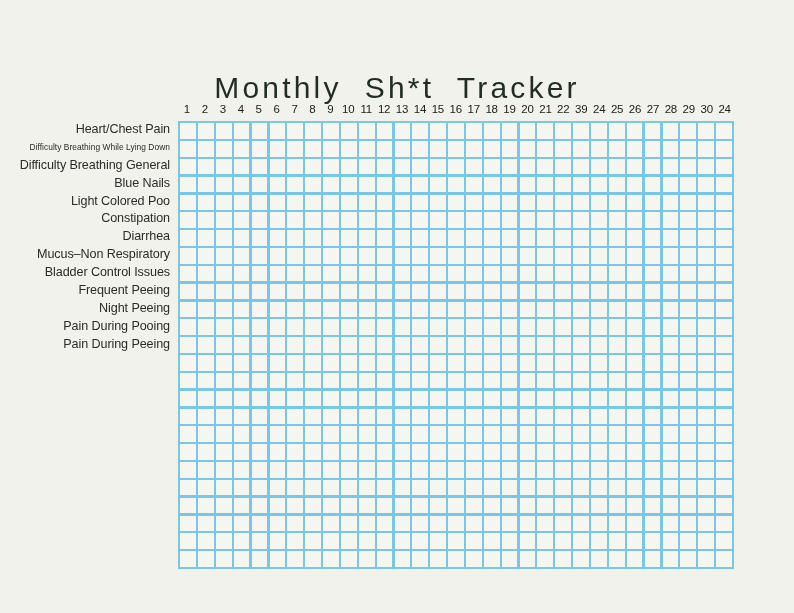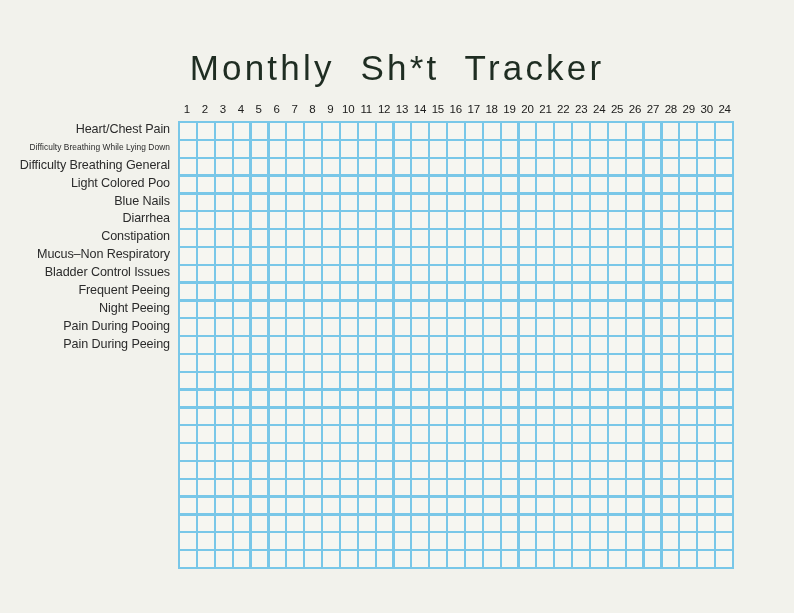--- a/index.html
+++ b/index.html
@@ -19,24 +19,24 @@
     position: absolute;
     inset: 0;
     background: #f2f2ec;
   }
 
   
   .title {
     position: absolute;
     left: 0;
     right: 0;
-    top: 48px;
+    top: 68px;
     text-align: center;
     font-family: "Liberation Sans", sans-serif;
-    font-size: 35px;
+    font-size: 30px;
     font-weight: 300;
     letter-spacing: 3.2px;
     color: #1f2d22;
     white-space: pre;
     line-height: 40px;
   }
 
   
   .col-headers {
     position: absolute;
@@ -122,39 +122,39 @@
       <div class="col-head">13</div>
       <div class="col-head">14</div>
       <div class="col-head">15</div>
       <div class="col-head">16</div>
       <div class="col-head">17</div>
       <div class="col-head">18</div>
       <div class="col-head">19</div>
       <div class="col-head">20</div>
       <div class="col-head">21</div>
       <div class="col-head">22</div>
-      <div class="col-head">23</div>
+      <div class="col-head">39</div>
       <div class="col-head">24</div>
       <div class="col-head">25</div>
       <div class="col-head">26</div>
       <div class="col-head">27</div>
       <div class="col-head">28</div>
       <div class="col-head">29</div>
       <div class="col-head">30</div>
       <div class="col-head">24</div>
     </div>
 
   <div class="row-labels">
       <div class="row-label">Heart/Chest Pain</div>
       <div class="row-label small">Difficulty Breathing While Lying Down</div>
       <div class="row-label">Difficulty Breathing General</div>
+      <div class="row-label">Blue Nails</div>
       <div class="row-label">Light Colored Poo</div>
-      <div class="row-label">Blue Nails</div>
+      <div class="row-label">Constipation</div>
       <div class="row-label">Diarrhea</div>
-      <div class="row-label">Constipation</div>
       <div class="row-label">Mucus–Non Respiratory</div>
       <div class="row-label">Bladder Control Issues</div>
       <div class="row-label">Frequent Peeing</div>
       <div class="row-label">Night Peeing</div>
       <div class="row-label">Pain During Pooing</div>
       <div class="row-label">Pain During Peeing</div>
       <div class="row-label"></div>
       <div class="row-label"></div>
       <div class="row-label"></div>
       <div class="row-label"></div>

